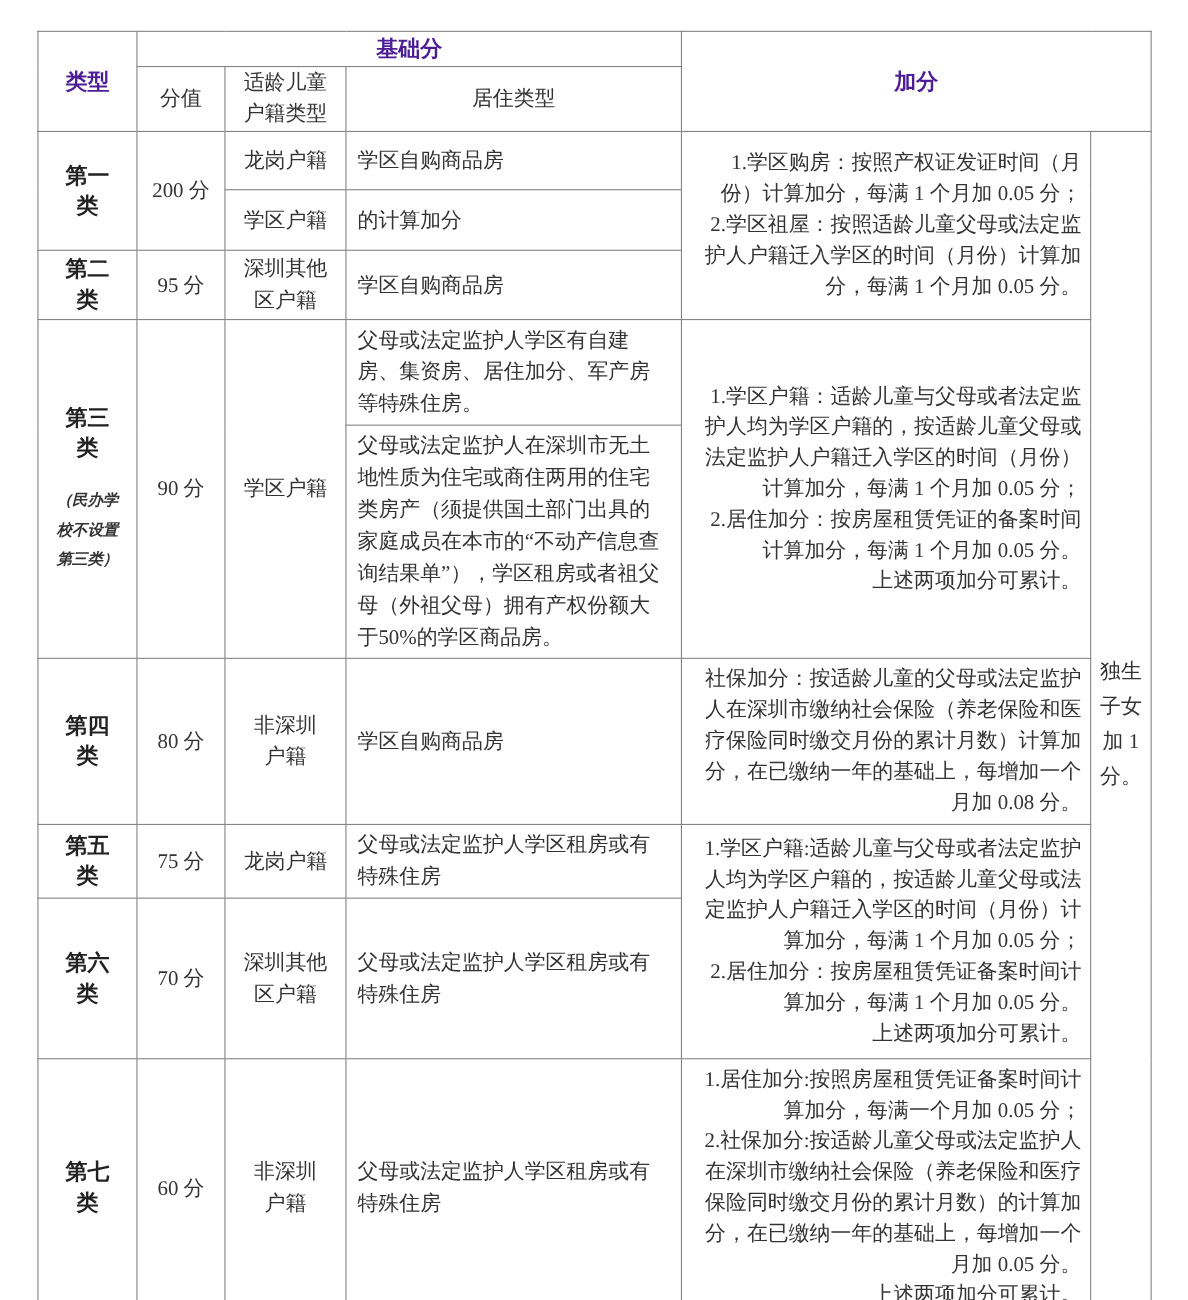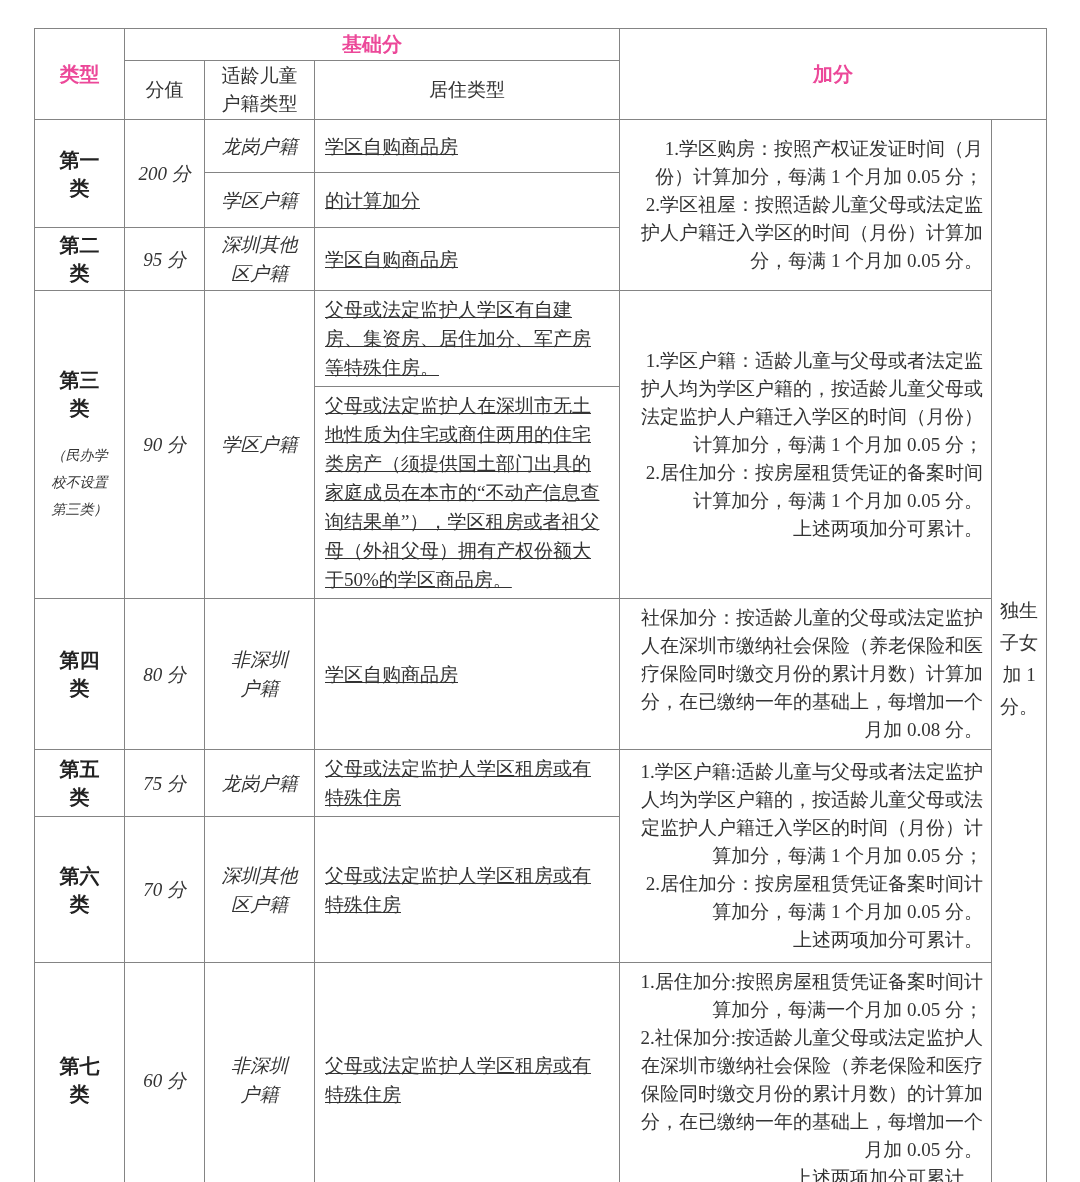--- a/index.html
+++ b/index.html
@@ -31,64 +31,62 @@
     border: 1px solid #848484;
     font-weight: normal;
     font-size: 19px;
     color: #333333;
     overflow: hidden;
   }
   
   th.h-bold {
     font-weight: bold;
     font-size: 20px;
-    color: #ec4899;
+    color: #4c1d95;
     text-align: center;
     vertical-align: middle;
   }
   th.h-plain {
     font-weight: normal;
     font-size: 19px;
     text-align: center;
     vertical-align: middle;
     line-height: 28px;
   }
   
   td.center {
     text-align: center;
     vertical-align: middle;
     line-height: 29px;
     padding: 2px 4px;
-    font-style: italic;
   }
   td.cat {
     text-align: center;
     vertical-align: middle;
     padding: 2px 15px;
   }
   .cat-name {
     font-weight: bold;
     font-size: 20px;
     color: #222222;
     line-height: 28px;
   }
   .cat-note {
     font-style: italic;
-    font-weight: 400;
+    font-weight: 700;
     font-size: 14px;
     line-height: 27px;
     margin-top: 20px;
     white-space: pre-line;
   }
   td.residence {
     text-align: left;
     vertical-align: middle;
     padding: 4px 10px;
     line-height: 29px;
-    text-decoration: underline;
   }
   td.bonus {
     text-align: right;
     vertical-align: middle;
     padding: 5px 8px;
     line-height: 28px;
     white-space: pre-line;
   }
   td.side-note {
     text-align: center;

